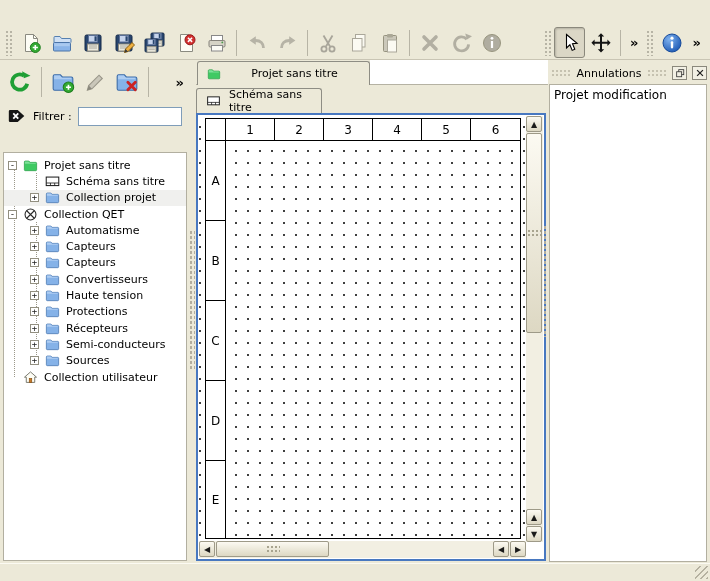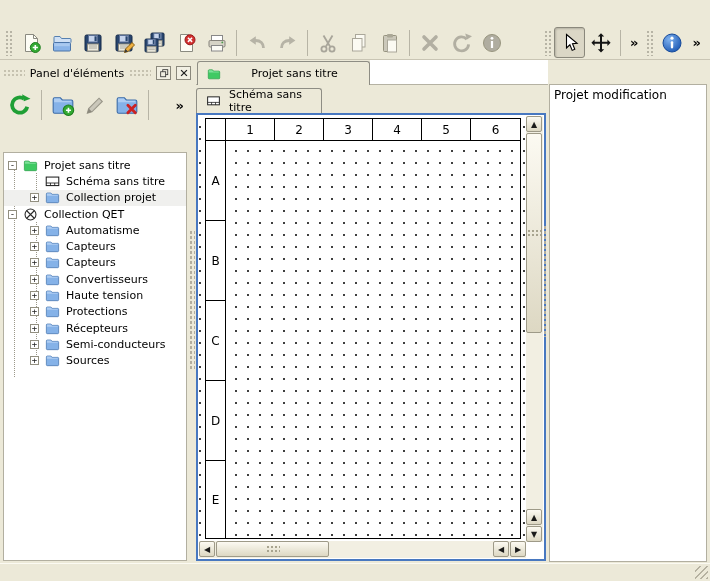--- a/index.html
+++ b/index.html
@@ -315,40 +315,20 @@
             <circle cx="11" cy="11" r="9" fill="url(#gb)" stroke="#164a9a"></circle>
             <rect x="9.8" y="9.2" width="2.4" height="7.2" rx="1.1" fill="#fff"></rect>
             <circle cx="11" cy="6.2" r="1.6" fill="#fff"></circle>
           </svg>
         </span>
       </button>
       <div class="tb-overflow">»</div>
     </div>
 
   <div class="left-dock">
-    <div class="dock-title">
-      <span class="tex"></span>
-      <span class="ttl">Panel d'éléments</span>
-      <span class="tex"></span>
-      <button class="dock-btn">
-        <span class="icon">
-          <svg viewBox="0 0 12 12">
-              <rect x="4.5" y="2" width="6" height="6" fill="none" stroke="#333"></rect>
-              <rect x="2" y="4.5" width="6" height="6" fill="#f0eee2" stroke="#333"></rect>
-            </svg>
-        </span>
-      </button>
-      <button class="dock-btn">
-        <span class="icon">
-          <svg viewBox="0 0 12 12">
-              <path d="M2.5 2.5l7 7M9.5 2.5l-7 7" stroke="#222" stroke-width="1.5"></path>
-            </svg>
-        </span>
-      </button>
-    </div>
     <div class="panel-toolbar">
         <button class="panel-btn">
           <span class="icon">
             <svg viewBox="0 0 22 22">
               <path d="M17.6 12.6A7 7 0 1 1 14.6 5.2" fill="none" stroke="#1f9f35" stroke-width="3.4"></path>
               <path d="M12.8 1.2l1.7 6.3 6.1-2.3z" fill="#1f9f35"></path>
             </svg>
           </span>
         </button>
         <div class="panel-sep"></div>
@@ -376,20 +356,32 @@
               <path d="M2 5.8C2 5 2.6 4.4 3.4 4.4h5.2l1.8 2h8.2c.8 0 1.4.6 1.4 1.4v9.4c0 .8-.6 1.4-1.4 1.4H3.4c-.8 0-1.4-.6-1.4-1.4z" fill="#85b2e8" stroke="#3c6ca8"></path>
               <path d="M2.8 5.1h5.4l1.8 2h8.6v1.4H2.8z" fill="#aecdf2"></path>
               <path d="M11.8 11.2l6.8 6.8M18.6 11.2l-6.8 6.8" stroke="#cc2222" stroke-width="2.6" stroke-linecap="round"></path>
             </svg>
           </span>
         </button>
         <div class="panel-sep"></div>
         <div class="panel-spacer"></div>
         <div class="panel-overflow">»</div>
       </div>
+    <div class="filter-row">
+      <button class="filter-clear">
+        <span class="icon">
+          <svg viewBox="0 0 22 18">
+              <path d="M3.2 2.2h8.6l7.4 6.8-7.4 6.8H3.2A1.4 1.4 0 0 1 1.8 14.4V3.6a1.4 1.4 0 0 1 1.4-1.4z" fill="#161616"></path>
+              <path d="M6.8 6l5.6 6M12.4 6l-5.6 6" stroke="#fff" stroke-width="2"></path>
+            </svg>
+        </span>
+      </button>
+      <span>Filtrer :</span>
+      <input class="filter-input" value="" style="">
+    </div>
     <div class="tree">
       <div class="guide" style="left:10px;top:12px;height:212px"></div>
       <div class="guide" style="left:32px;top:20px;height:25px"></div>
       <div class="guide" style="left:32px;top:69px;height:139px"></div>
       <div id="tree-rows">
           <div class="tree-row lvl0">
             <span class="exp">-</span>
             <span class="icon tree-icon">
               <svg viewBox="0 0 22 22">
                 <path d="M2 5.8C2 5 2.6 4.4 3.4 4.4h5.2l1.8 2h8.2c.8 0 1.4.6 1.4 1.4v9.4c0 .8-.6 1.4-1.4 1.4H3.4c-.8 0-1.4-.6-1.4-1.4z" fill="#3fca63" stroke="#249a42"></path>
@@ -510,20 +502,30 @@
           </div>
           <div class="tree-row lvl1">
             <span class="exp">+</span>
             <span class="icon tree-icon">
               <svg viewBox="0 0 22 22">
                 <path d="M2 5.8C2 5 2.6 4.4 3.4 4.4h5.2l1.8 2h8.2c.8 0 1.4.6 1.4 1.4v9.4c0 .8-.6 1.4-1.4 1.4H3.4c-.8 0-1.4-.6-1.4-1.4z" fill="#85b2e8" stroke="#3c6ca8"></path>
                 <path d="M2.8 5.1h5.4l1.8 2h8.6v1.4H2.8z" fill="#aecdf2"></path>
               </svg>
             </span>
             <span class="tree-label">Sources</span>
+          </div>
+          <div class="tree-row lvl0">
+            <span class="exp-spacer"></span>
+            <span class="icon tree-icon">
+              <svg viewBox="0 0 22 22">
+                <path d="M11 2.8L2.2 10.5h2.6v7.7h12.4v-7.7h2.6z" fill="#fdfdf5" stroke="#6a6a60" stroke-width="1.3"></path>
+                <rect x="9.2" y="12.5" width="3.6" height="5.7" fill="#c87828" stroke="#8a5010"></rect>
+              </svg>
+            </span>
+            <span class="tree-label">Collection utilisateur</span>
           </div>
         </div>
     </div>
   </div>
 
   <div class="splitter splitter-l"></div>
 
   <div class="project-tabrow">
     <div class="project-tab">
       <span class="icon" id="project-tab-icon">
@@ -576,20 +578,40 @@
       <div class="sb-btn left">◀</div>
       <div class="sb-thumb"></div>
       <div class="sb-btn left2">◀</div>
       <div class="sb-btn right">▶</div>
     </div>
   </div>
 
   <div class="splitter splitter-r"></div>
 
   <div class="right-dock">
+    <div class="dock-title">
+      <span class="tex"></span>
+      <span class="ttl">Annulations</span>
+      <span class="tex"></span>
+      <button class="dock-btn">
+        <span class="icon">
+          <svg viewBox="0 0 12 12">
+              <rect x="4.5" y="2" width="6" height="6" fill="none" stroke="#333"></rect>
+              <rect x="2" y="4.5" width="6" height="6" fill="#f0eee2" stroke="#333"></rect>
+            </svg>
+        </span>
+      </button>
+      <button class="dock-btn">
+        <span class="icon">
+          <svg viewBox="0 0 12 12">
+              <path d="M2.5 2.5l7 7M9.5 2.5l-7 7" stroke="#222" stroke-width="1.5"></path>
+            </svg>
+        </span>
+      </button>
+    </div>
     <div class="undo-list">
       <div class="undo-item">Projet modification</div>
     </div>
   </div>
 
   <div class="statusbar">
     <div class="size-grip"></div>
   </div>
 
 </div>

